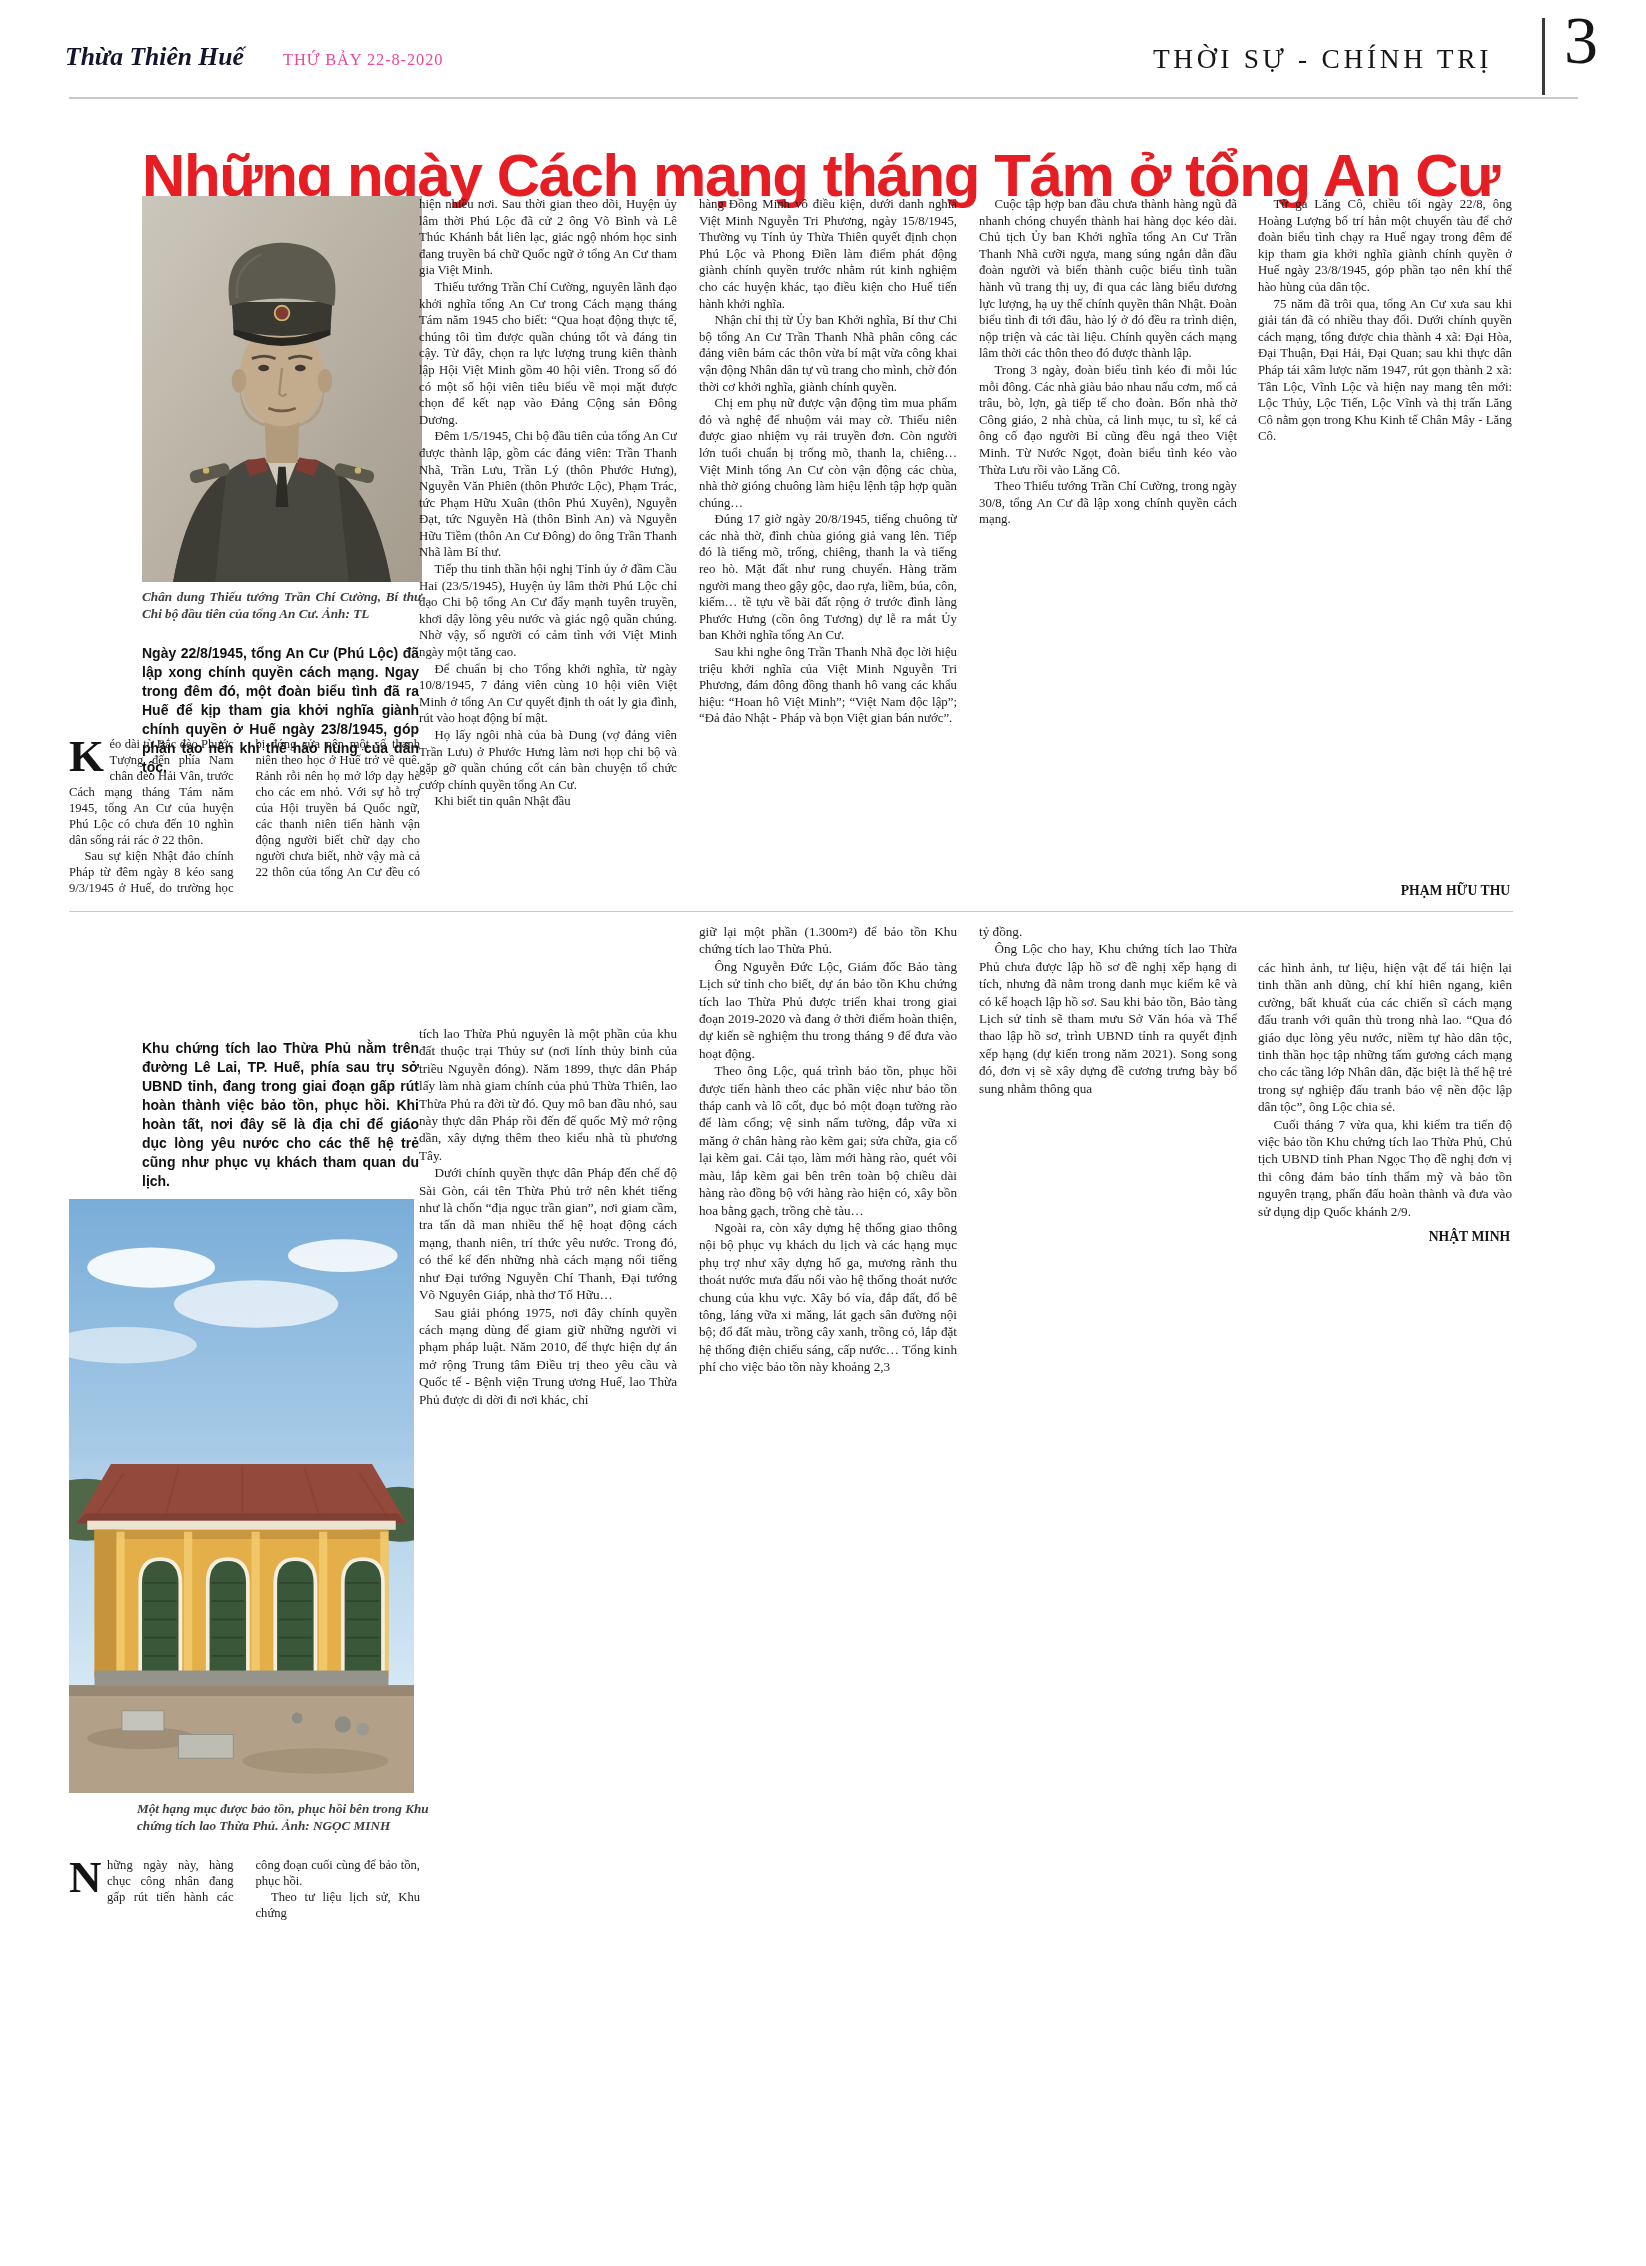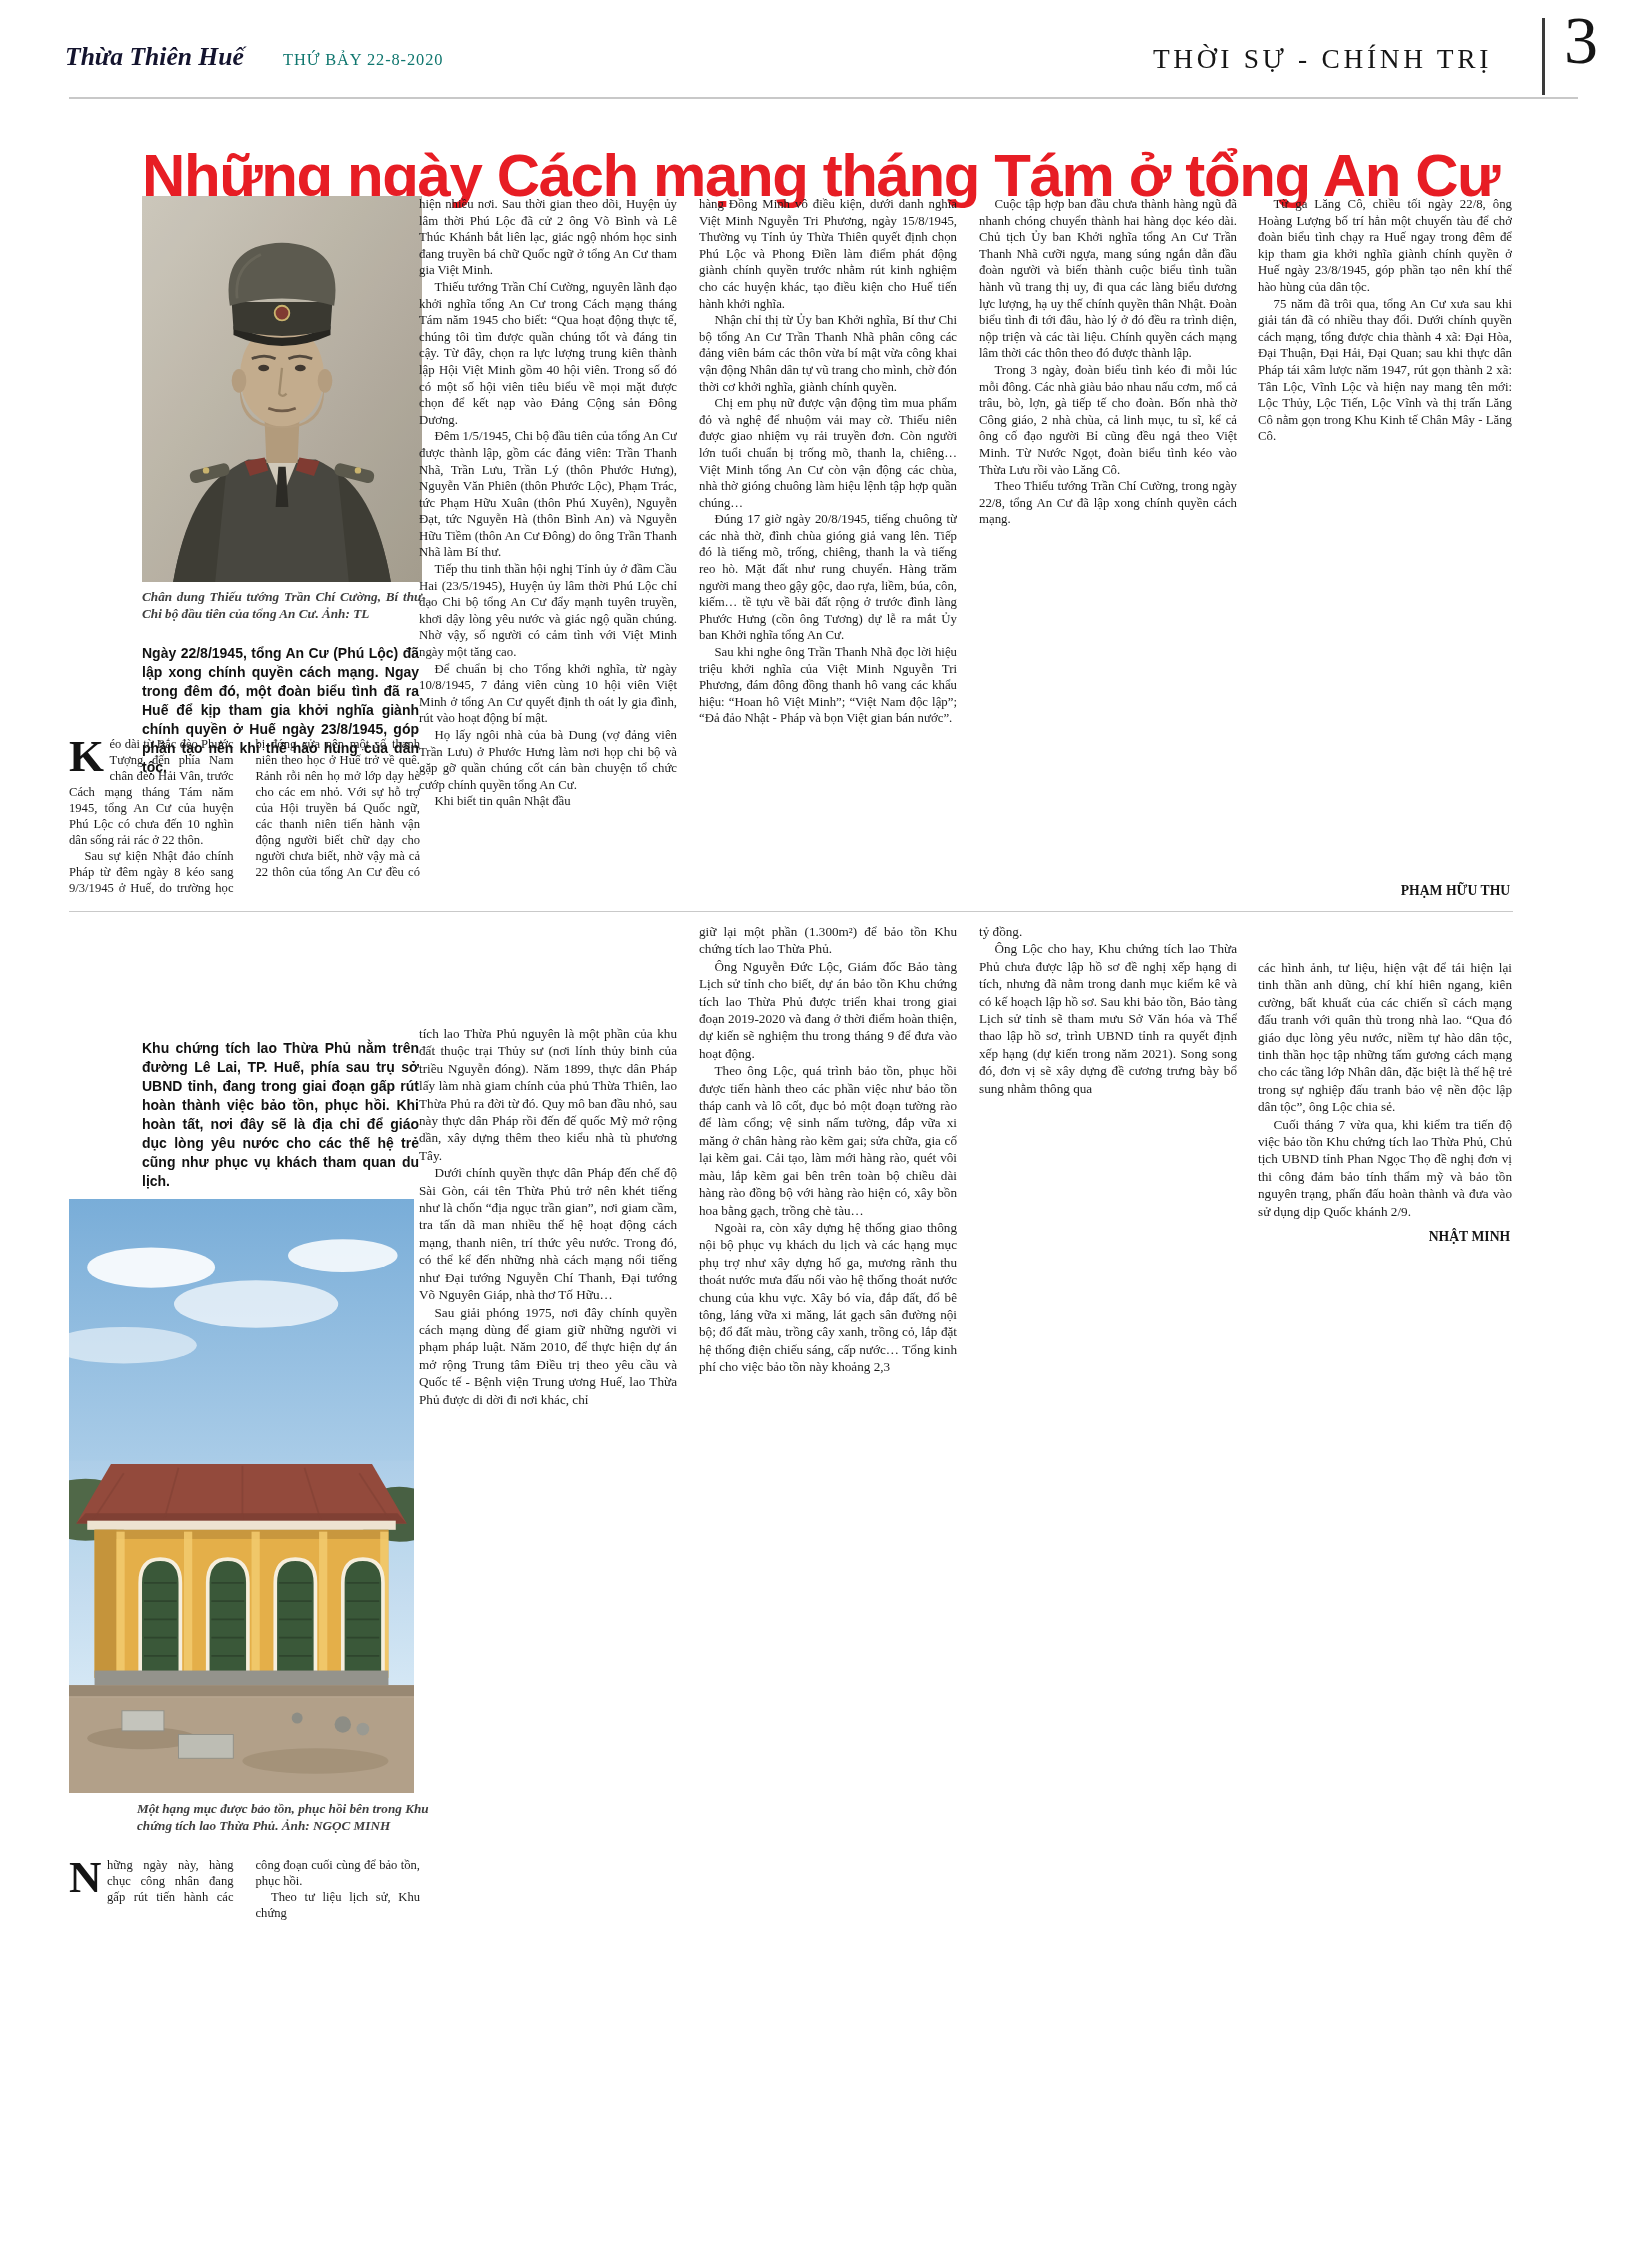--- a/index.html
+++ b/index.html
@@ -4,21 +4,21 @@
 <style>
   html,body{margin:0;padding:0;background:#e9e9e9;}
   .page{
     position:relative;width:1647px;height:2267px;margin:0 auto;
     background:#fff;overflow:hidden;
     font-family:"Liberation Serif",serif;color:#1c1c1c;
   }
   .abs{position:absolute;}
   
   .masthead{left:65px;top:44px;font:italic 700 25.6px/1 "Liberation Serif",serif;color:#14142e;}
-  .issue-date{left:283px;top:52px;font:16.4px/1 "Liberation Serif",serif;letter-spacing:0.9px;color:#0f766e;}
+  .issue-date{left:283px;top:52px;font:16.4px/1 "Liberation Serif",serif;letter-spacing:0.9px;color:#ec4899;}
   .section-title{right:155px;top:46px;font:27.4px/1 "Liberation Serif",serif;letter-spacing:3.7px;color:#161616;}
   .header-vrule{left:1542px;top:18.3px;width:2.7px;height:77px;background:#3a3a3a;}
   .page-number{left:1564px;top:5.5px;font:400 68px/1 "Liberation Serif",serif;color:#161616;}
   .hairline{left:69px;top:97px;width:1509px;height:1.8px;background:#9a9a9a;opacity:.55;}
   .article-divider{left:69px;top:911px;width:1444px;height:0.9px;background:#c9c9c9;}
   
   .a1-headline{
     left:142px;top:104px;width:1380px;white-space:nowrap;
     font:700 60px/1.05 "Liberation Sans",sans-serif;letter-spacing:-1.4px;color:#e71d24;
   }
@@ -133,21 +133,21 @@
   <div class="abs body-col a1c3">
       <p class="para noindent">hàng Đồng Minh vô điều kiện, dưới danh nghĩa Việt Minh Nguyễn Tri Phương, ngày 15/8/1945, Thường vụ Tỉnh ủy Thừa Thiên quyết định chọn Phú Lộc và Phong Điền làm điểm phát động giành chính quyền trước nhằm rút kinh nghiệm cho các huyện khác, tạo điều kiện cho Huế tiến hành khởi nghĩa.</p>
       <p class="para indent">Nhận chỉ thị từ Ủy ban Khởi nghĩa, Bí thư Chi bộ tổng An Cư Trần Thanh Nhã phân công các đảng viên bám các thôn vừa bí mật vừa công khai vận động Nhân dân tự vũ trang cho mình, chờ đón thời cơ khởi nghĩa, giành chính quyền.</p>
       <p class="para indent">Chị em phụ nữ được vận động tìm mua phẩm đỏ và nghệ để nhuộm vải may cờ. Thiếu niên được giao nhiệm vụ rải truyền đơn. Còn người lớn tuổi chuẩn bị trống mõ, thanh la, chiêng… Việt Minh tổng An Cư còn vận động các chùa, nhà thờ gióng chuông làm hiệu lệnh tập hợp quần chúng…</p>
       <p class="para indent">Đúng 17 giờ ngày 20/8/1945, tiếng chuông từ các nhà thờ, đình chùa gióng giả vang lên. Tiếp đó là tiếng mõ, trống, chiêng, thanh la và tiếng reo hò. Mặt đất như rung chuyển. Hàng trăm người mang theo gậy gộc, dao rựa, liềm, búa, côn, kiếm… tề tựu về bãi đất rộng ở trước đình làng Phước Hưng (cồn ông Tương) dự lễ ra mắt Ủy ban Khởi nghĩa tổng An Cư.</p>
       <p class="para indent">Sau khi nghe ông Trần Thanh Nhã đọc lời hiệu triệu khởi nghĩa của Việt Minh Nguyễn Tri Phương, đám đông đồng thanh hô vang các khẩu hiệu: “Hoan hô Việt Minh”; “Việt Nam độc lập”; “Đả đảo Nhật - Pháp và bọn Việt gian bán nước”.</p>
     </div>
   <div class="abs body-col a1c4">
       <p class="para indent">Cuộc tập hợp ban đầu chưa thành hàng ngũ đã nhanh chóng chuyển thành hai hàng dọc kéo dài. Chủ tịch Ủy ban Khởi nghĩa tổng An Cư Trần Thanh Nhã cưỡi ngựa, mang súng ngắn dẫn đầu đoàn người và biến thành cuộc biểu tình tuần hành vũ trang thị uy, đi qua các làng biểu dương lực lượng, hạ uy thế chính quyền thân Nhật. Đoàn biểu tình đi tới đâu, hào lý ở đó đều ra trình diện, nộp triện và các tài liệu. Chính quyền cách mạng lâm thời các thôn theo đó được thành lập.</p>
       <p class="para indent">Trong 3 ngày, đoàn biểu tình kéo đi mỗi lúc mỗi đông. Các nhà giàu bảo nhau nấu cơm, mổ cả trâu, bò, lợn, gà tiếp tế cho đoàn. Bốn nhà thờ Công giáo, 2 nhà chùa, cả linh mục, tu sĩ, kể cả ông cố đạo người Bỉ cũng đều ngả theo Việt Minh. Từ Nước Ngọt, đoàn biểu tình kéo vào Thừa Lưu rồi vào Lăng Cô.</p>
-      <p class="para indent">Theo Thiếu tướng Trần Chí Cường, trong ngày 22/8, tổng An Cư đã lập xong chính quyền cách mạng.</p>
+      <p class="para indent">Theo Thiếu tướng Trần Chí Cường, trong ngày 30/8, tổng An Cư đã lập xong chính quyền cách mạng.</p>
     </div>
   <div class="abs body-col a1c5">
     <div>
         <p class="para indent">Từ ga Lăng Cô, chiều tối ngày 22/8, ông Hoàng Lượng bố trí hẳn một chuyến tàu để chở đoàn biểu tình chạy ra Huế ngay trong đêm để kịp tham gia khởi nghĩa giành chính quyền ở Huế ngày 23/8/1945, góp phần tạo nên khí thế hào hùng của dân tộc.</p>
         <p class="para indent">75 năm đã trôi qua, tổng An Cư xưa sau khi giải tán đã có nhiều thay đổi. Dưới chính quyền cách mạng, tổng được chia thành 4 xã: Đại Hòa, Đại Thuận, Đại Hải, Đại Quan; sau khi thực dân Pháp tái xâm lược năm 1947, rút gọn thành 2 xã: Tân Lộc, Vĩnh Lộc và hiện nay mang tên mới: Lộc Thủy, Lộc Tiến, Lộc Vĩnh và thị trấn Lăng Cô nằm gọn trong Khu Kinh tế Chân Mây - Lăng Cô.</p>
       </div>
     <div class="byline">PHẠM HỮU THU</div>
   </div>
 
   <div class="abs article-divider"></div>

